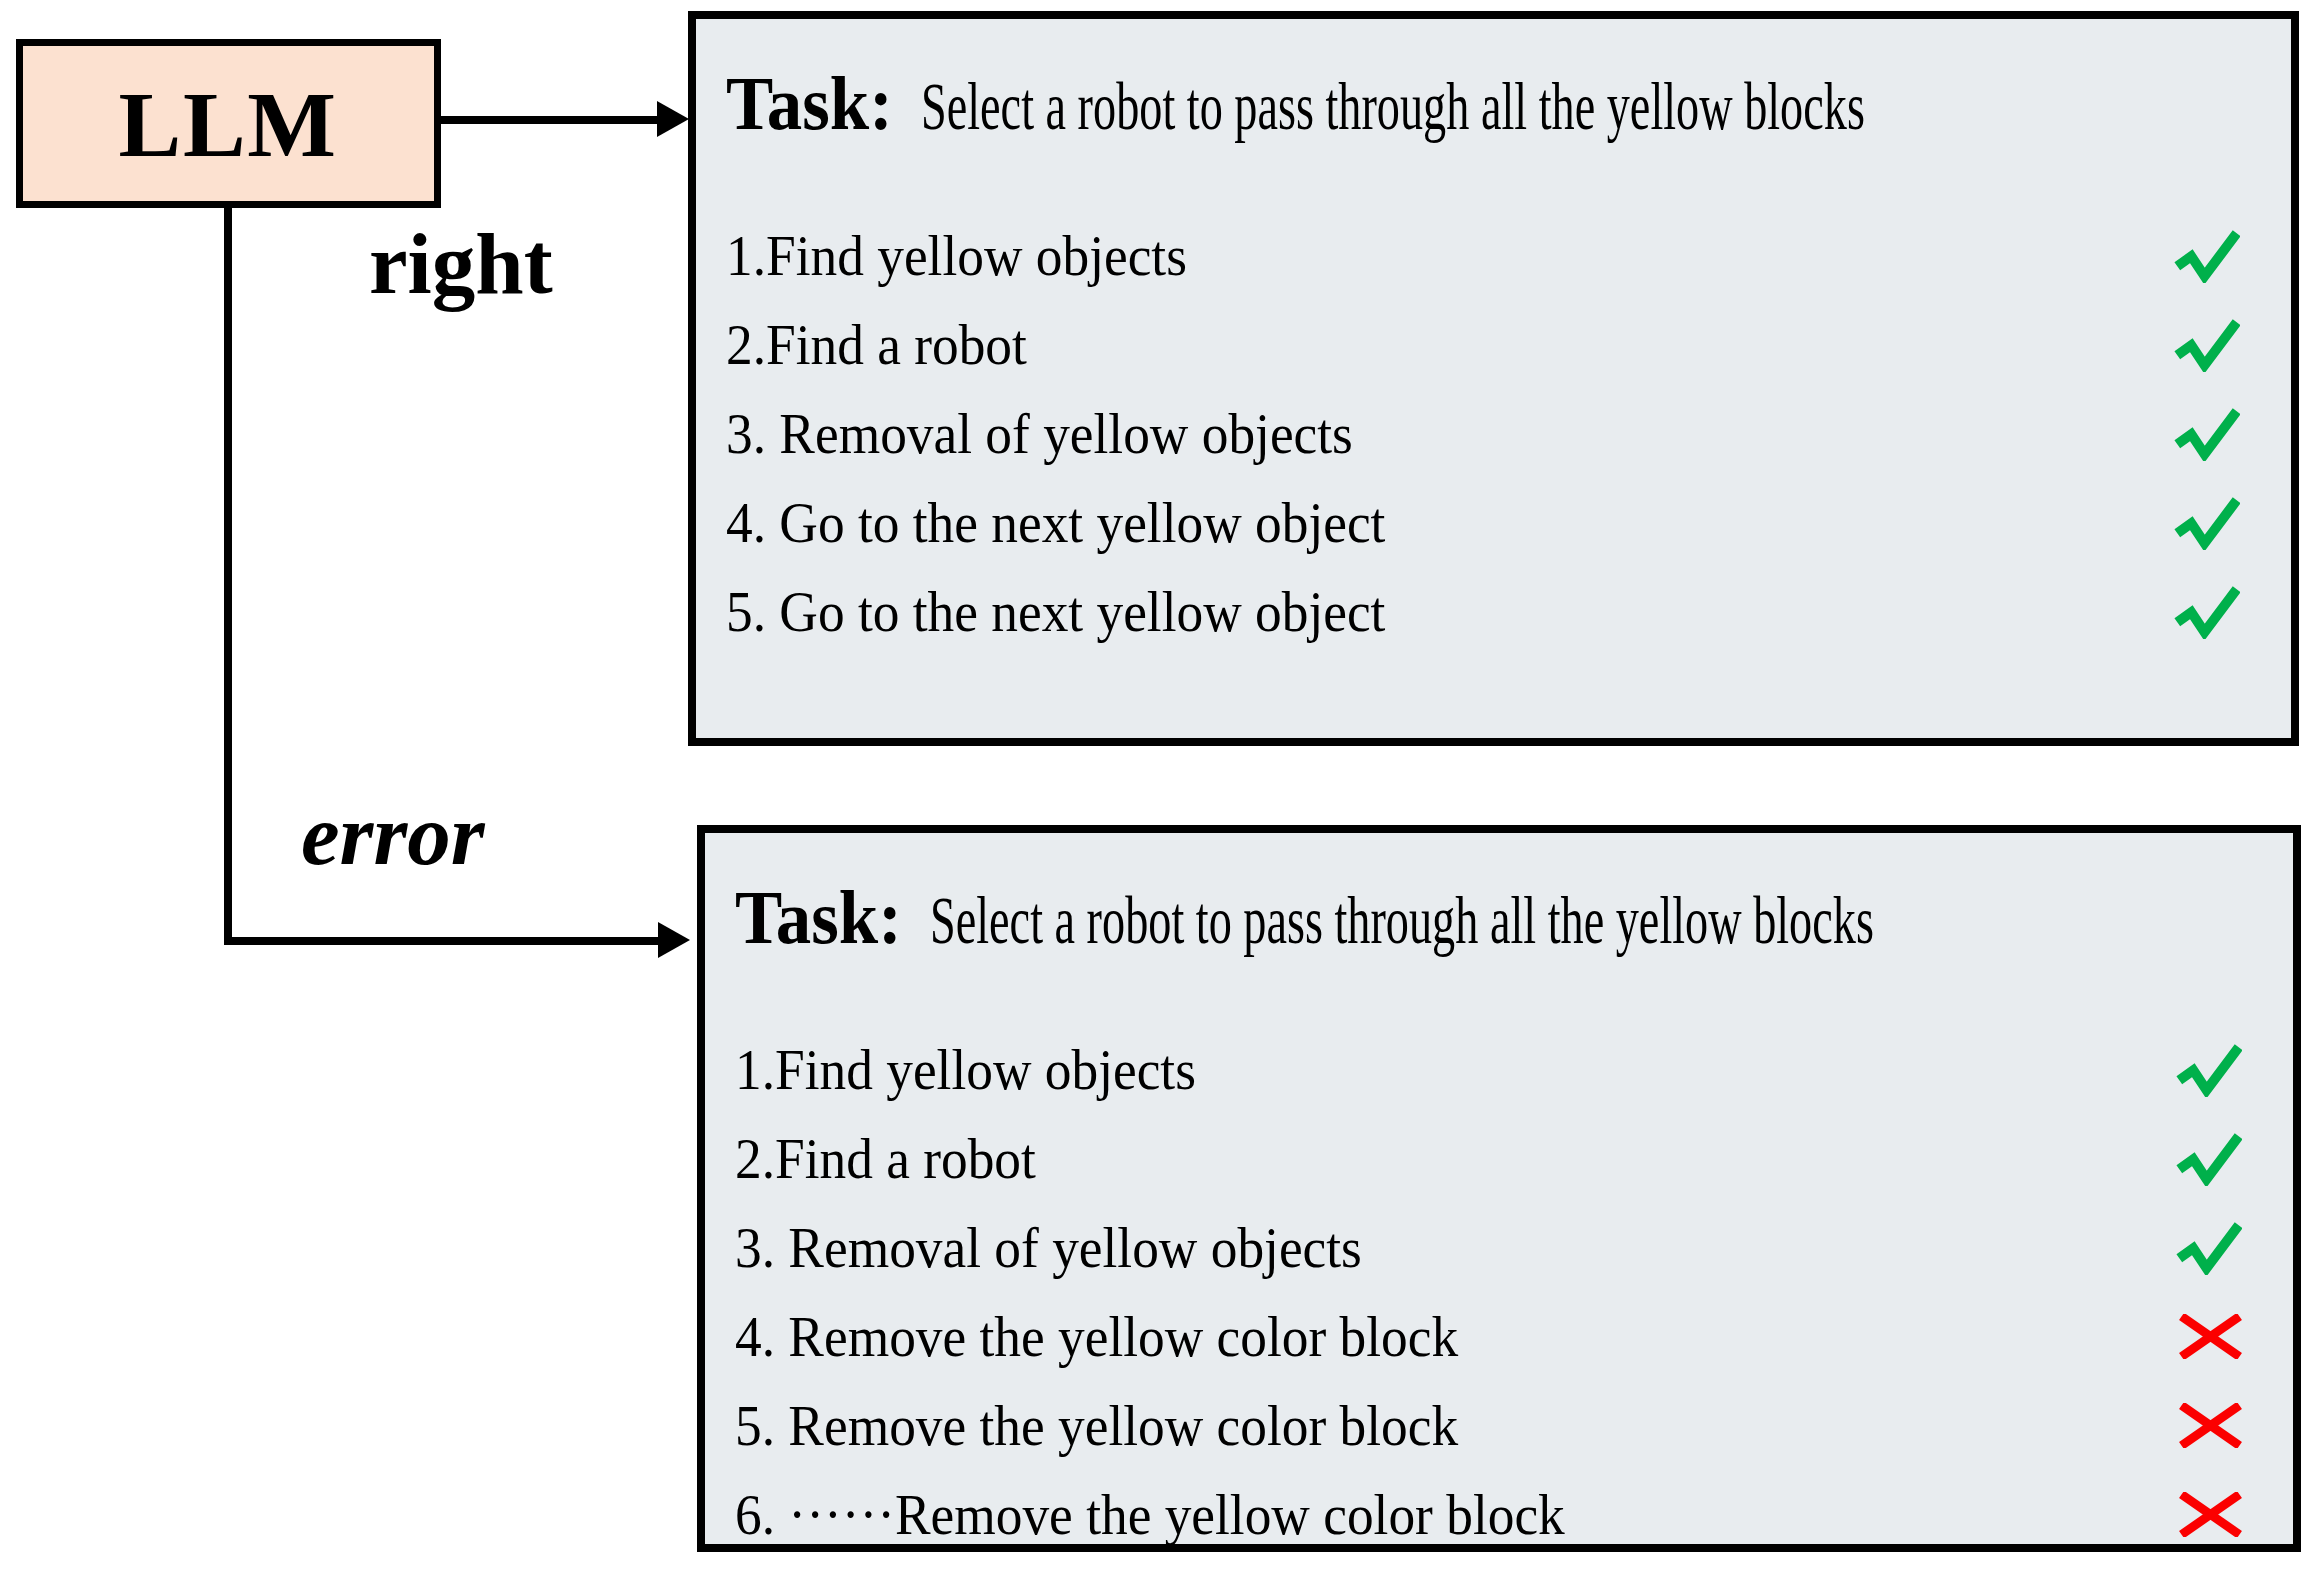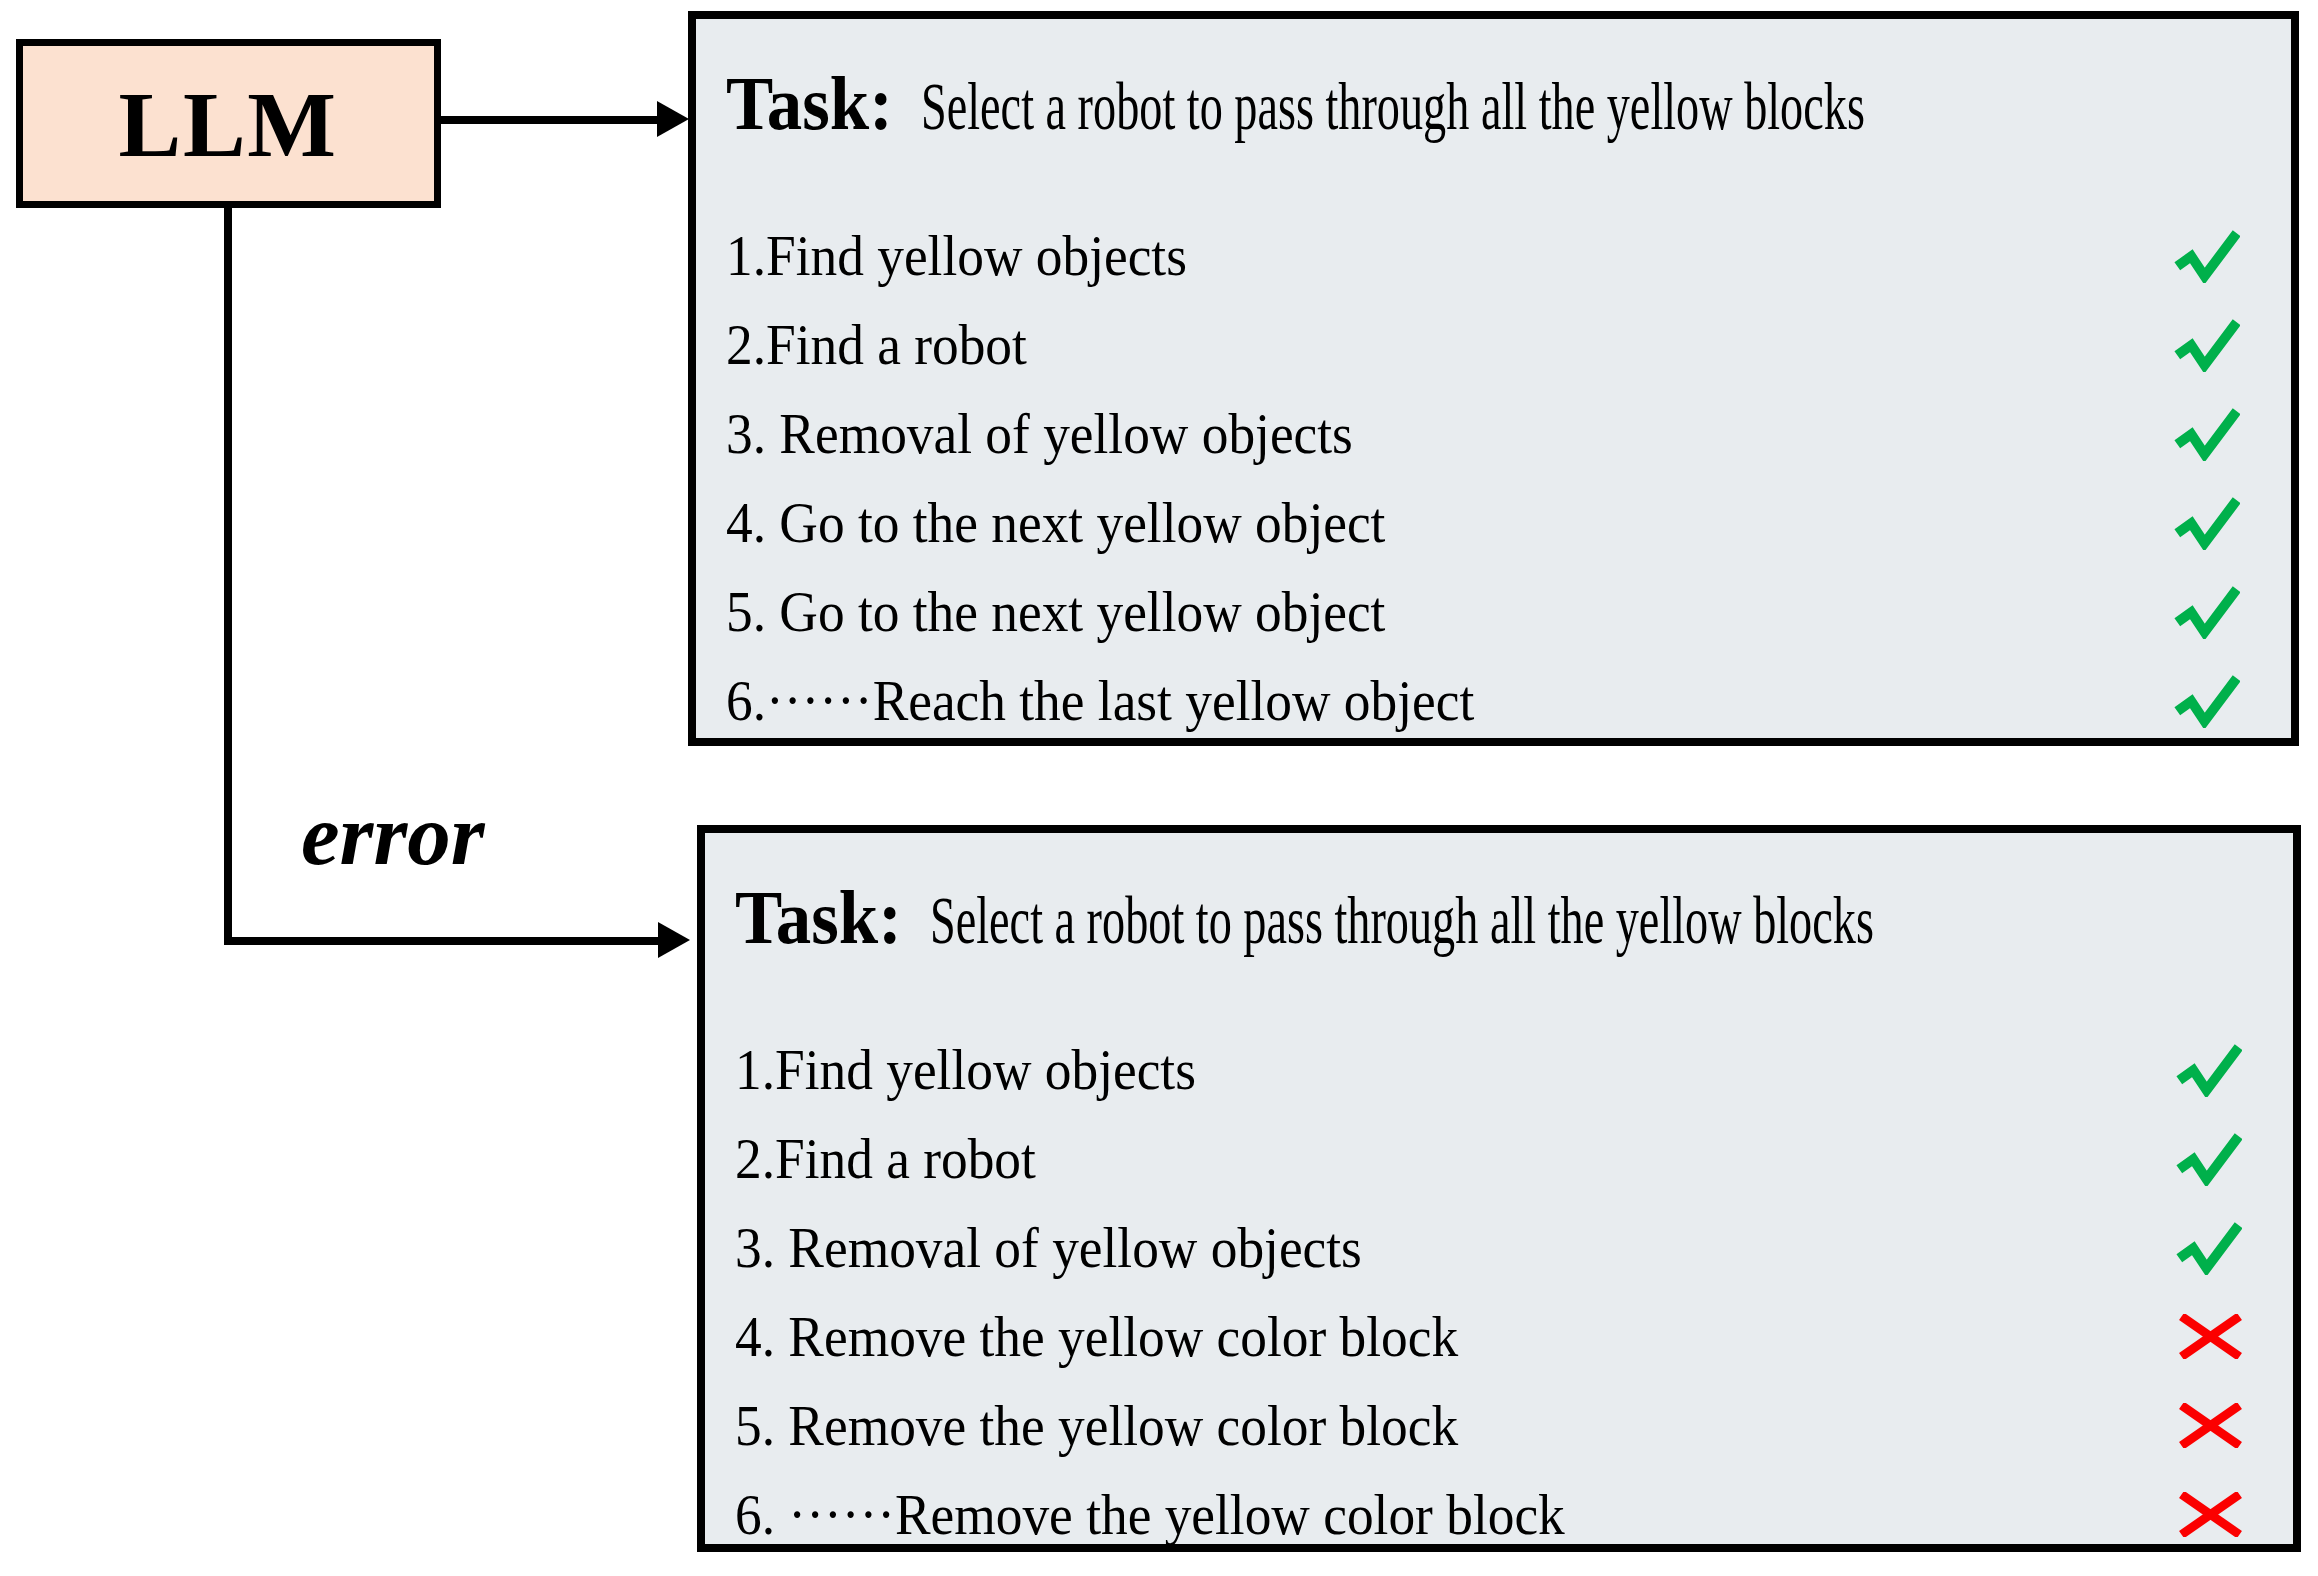--- a/index.html
+++ b/index.html
@@ -84,20 +84,21 @@
   <div class="llm-box">
     <span class="llm-label">LLM</span>
   </div>
 
   <div class="line arrow1-line"></div>
   <div class="arrowhead arrow1-head"></div>
   <div class="line v-line"></div>
   <div class="line arrow2-line"></div>
   <div class="arrowhead arrow2-head"></div>
 
+  <div class="branch-label right-label">right</div>
   <div class="branch-label error-label">error</div>
 
   <section class="task-box box-right">
     <div class="task-heading">
       <span class="task-prefix">Task:</span>
       <span class="task-text">Select a robot to pass through all the yellow blocks</span>
     </div>
     <div class="task-items">
       <div class="task-row">
         <span class="item-text">1.Find yellow objects</span>
@@ -118,26 +119,20 @@
           </svg>
       </div>
       <div class="task-row">
         <span class="item-text">4. Go to the next yellow object</span>
         <svg class="mark check" viewBox="0 0 80 66">
             <polyline points="4,46 21,34 37,58 76,6" stroke-width="12"></polyline>
           </svg>
       </div>
       <div class="task-row">
         <span class="item-text">5. Go to the next yellow object</span>
-        <svg class="mark check" viewBox="0 0 80 66">
-            <polyline points="4,46 21,34 37,58 76,6" stroke-width="12"></polyline>
-          </svg>
-      </div>
-      <div class="task-row">
-        <span class="item-text">6.······Reach the last yellow object</span>
         <svg class="mark check" viewBox="0 0 80 66">
             <polyline points="4,46 21,34 37,58 76,6" stroke-width="12"></polyline>
           </svg>
       </div>
     </div>
   </section>
 
   <section class="task-box box-error">
     <div class="task-heading">
       <span class="task-prefix">Task:</span>

